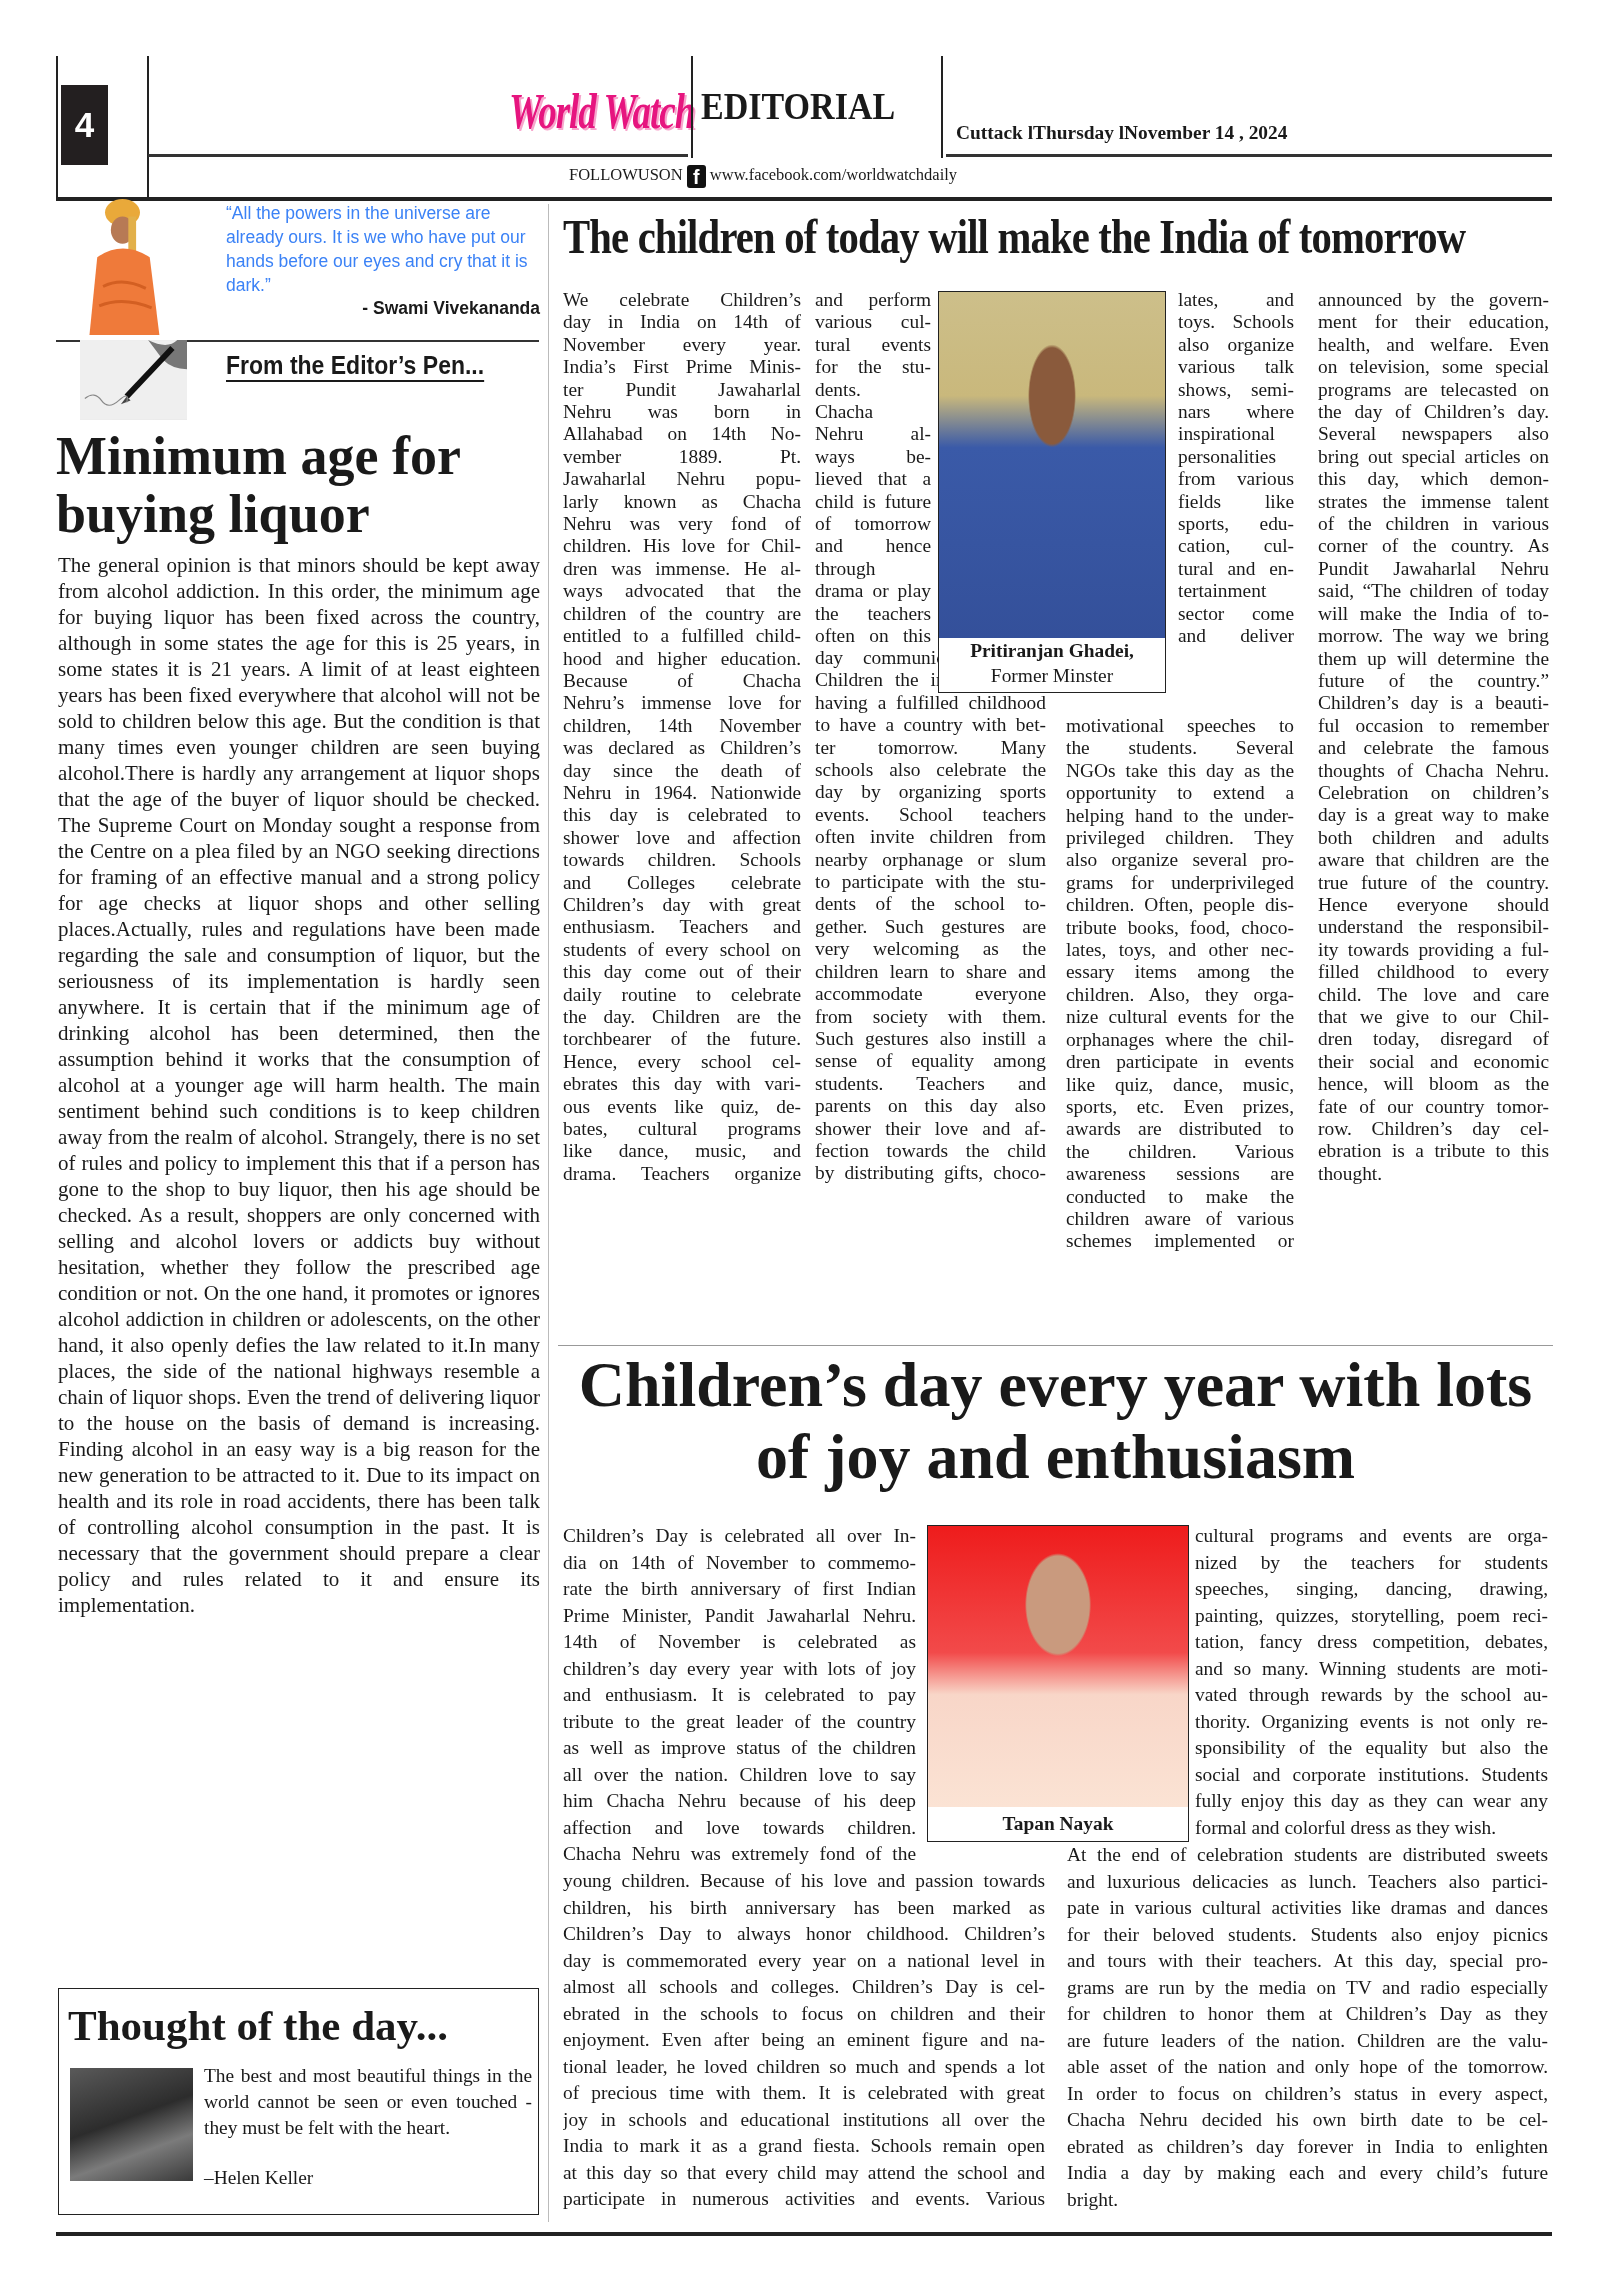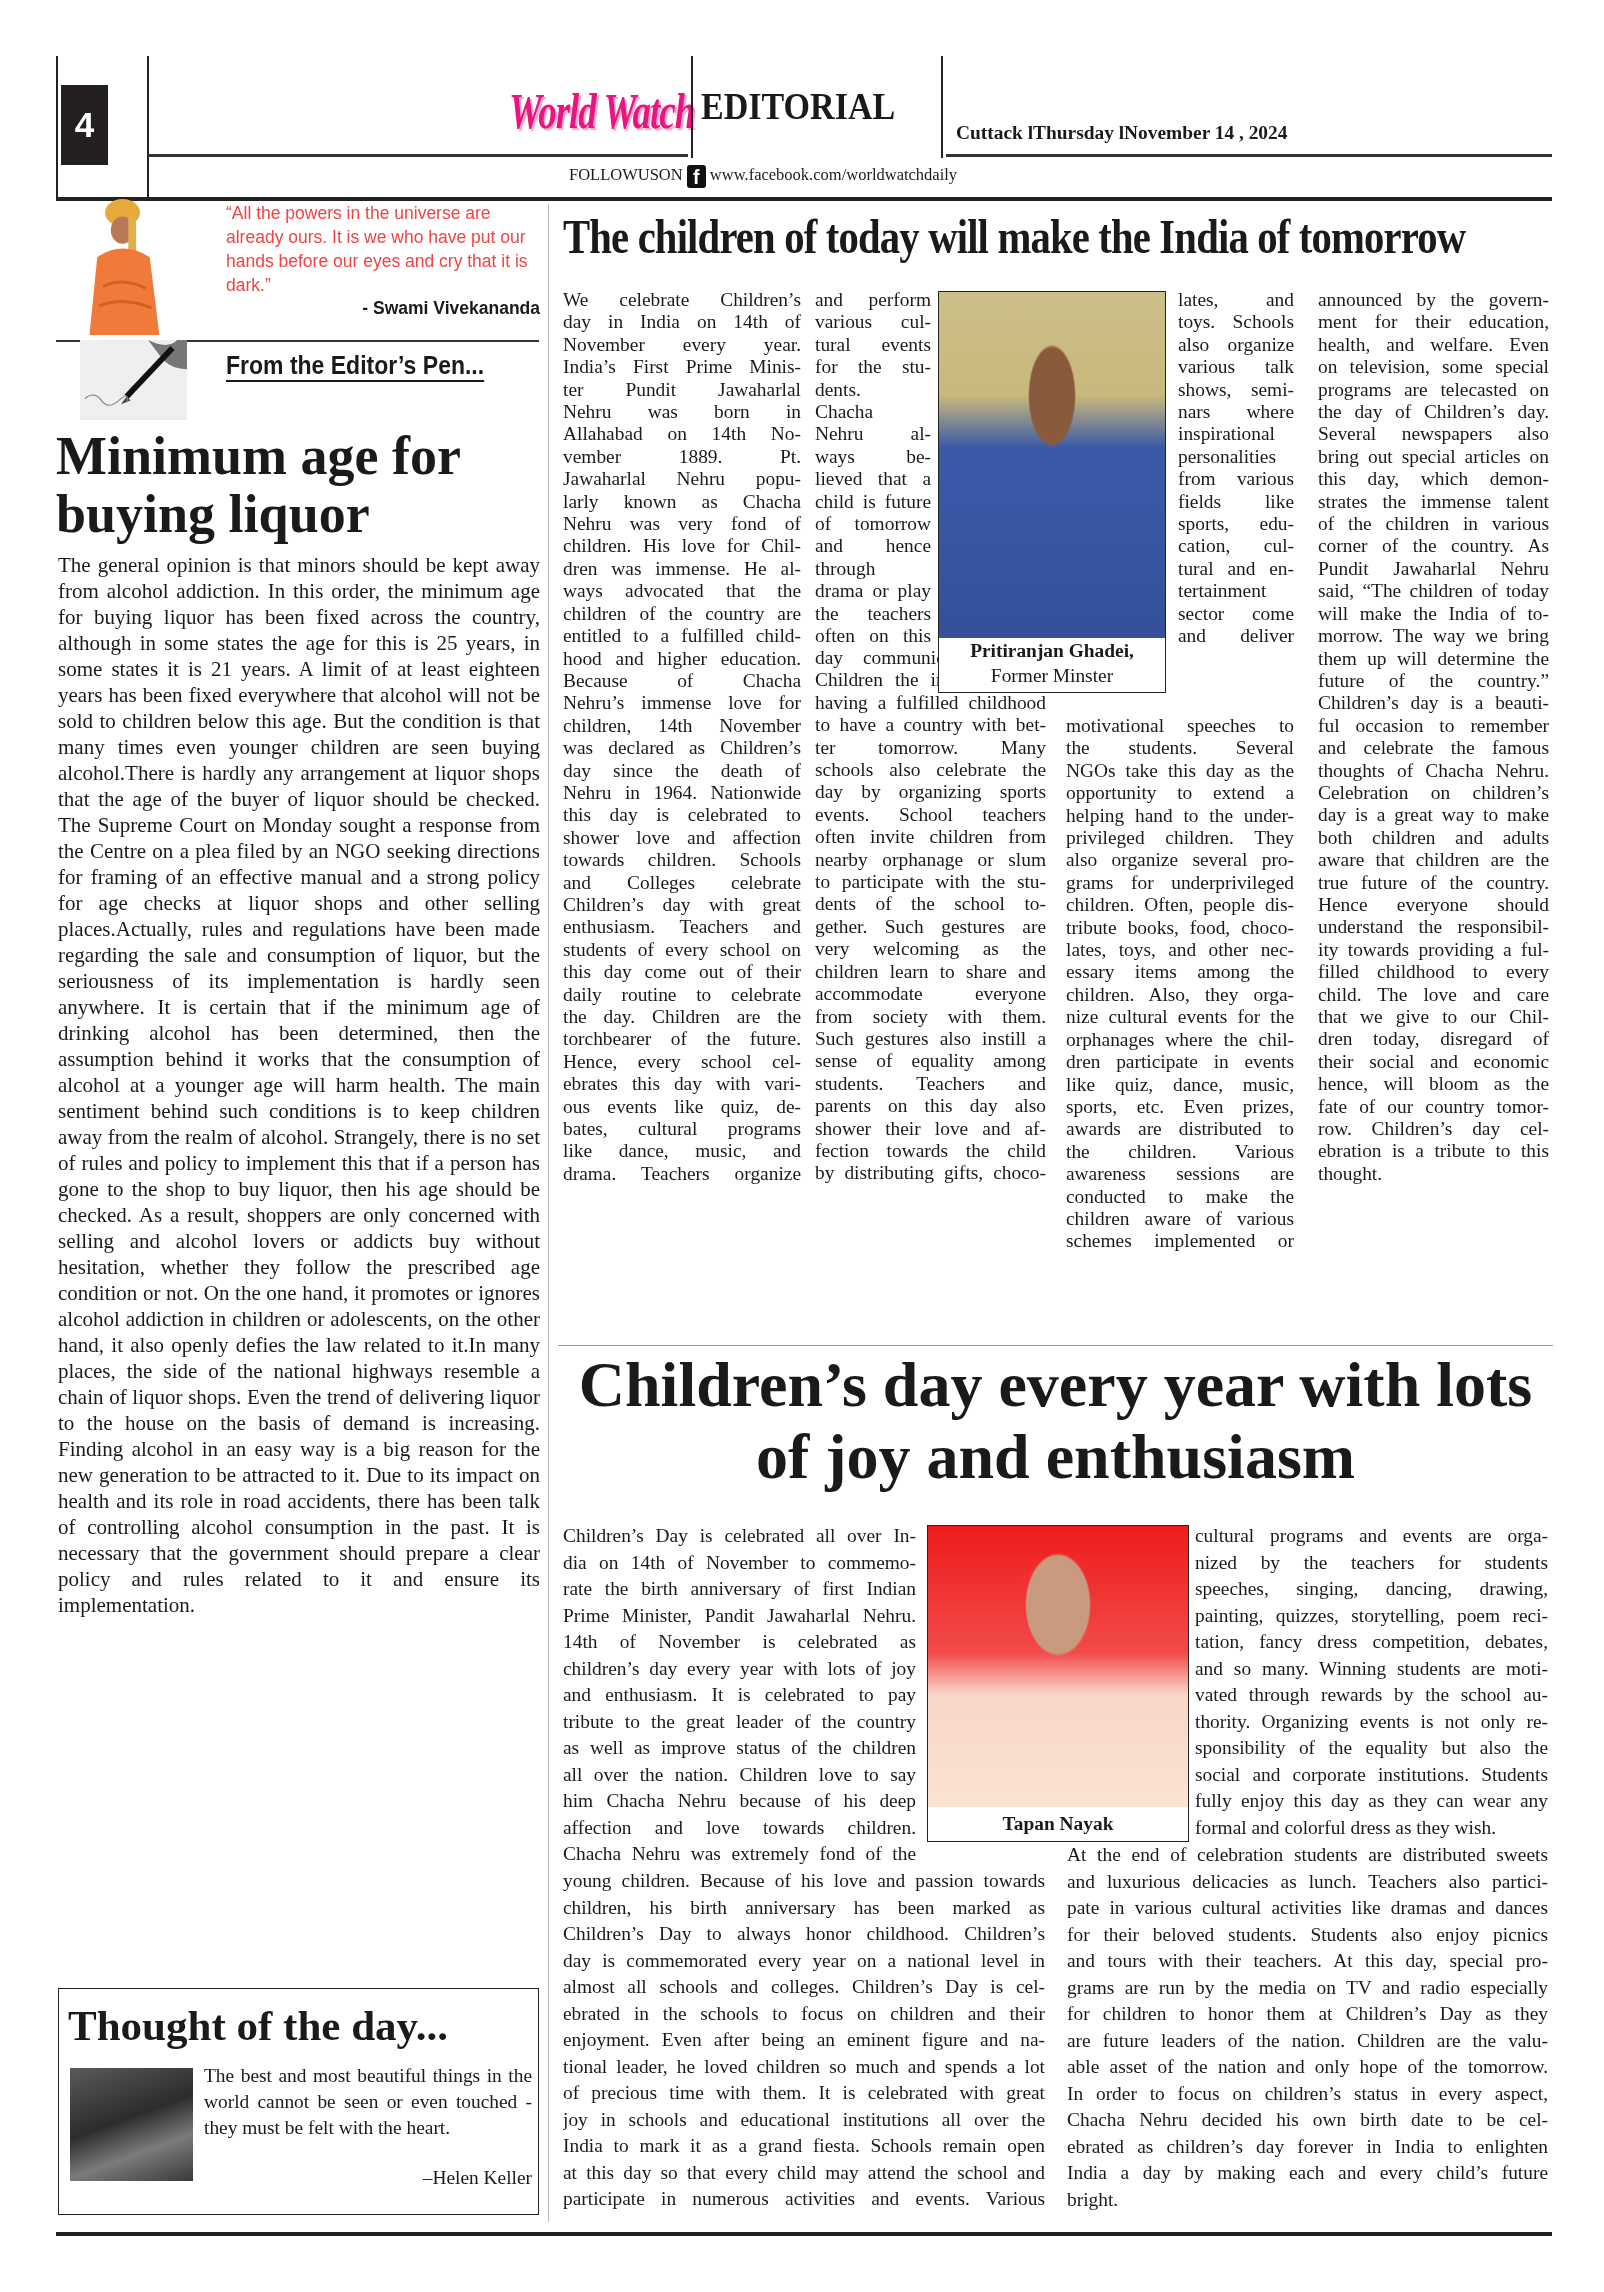--- a/index.html
+++ b/index.html
@@ -14,31 +14,31 @@
   .hline{position:absolute;background:#333;}
   
   .page-num{left:61px;top:85px;width:47px;height:80px;background:#231f20;color:#fff;font-family:"Liberation Sans",sans-serif;font-weight:bold;font-size:35px;display:flex;align-items:center;justify-content:center;}
   .logo{left:509px;top:82px;font-family:"Liberation Serif",serif;font-style:italic;font-weight:bold;font-size:37px;color:#e6157f;letter-spacing:-1px;transform:scaleY(1.35);transform-origin:left top;text-shadow:1.9px 1.9px 0 #f7a6cc;}
   .editorial{left:701px;top:85px;font-size:37px;font-weight:bold;letter-spacing:0px;transform:scaleX(0.92);transform-origin:left top;}
   .dateline{left:956px;top:122px;font-size:19.4px;font-weight:bold;}
   .follow{left:569px;top:165px;font-size:16.5px;display:flex;align-items:flex-start;gap:3.9px;}
   .fb-icon{display:inline-block;width:19.4px;height:23px;background:#111;color:#fff;font-family:"Liberation Sans",sans-serif;font-weight:bold;font-size:19.4px;line-height:25px;text-align:center;border-radius:2.9px;}
   
   .swami{left:70px;top:199px;width:105px;height:136px;}
-  .quote-text{left:226px;top:201px;width:314px;font-size:17.5px;line-height:24px;font-family:"Liberation Sans",sans-serif;color:#ef4444;}
+  .quote-text{left:226px;top:201px;width:314px;font-size:17.5px;line-height:24px;font-family:"Liberation Sans",sans-serif;color:#3b82f6;}
   .quote-author{left:226px;top:298px;width:314px;text-align:right;font-family:"Liberation Sans",sans-serif;font-weight:bold;font-size:17.5px;}
   .pen{left:80px;top:340px;width:107px;height:80px;background:linear-gradient(135deg,#f3f3f3,#cfcfcf);}
   .editors-pen{left:226px;top:351px;width:314px;font-family:"Liberation Sans",sans-serif;font-weight:bold;font-size:25px;text-decoration:underline;text-underline-offset:5.8px;transform:scaleX(0.92);transform-origin:left top;}
   .headline-left{left:56px;top:427px;width:485px;text-align:left;font-weight:bold;font-size:54px;line-height:58px;}
   .left-body{left:58px;top:552px;width:482px;}
   .thought-box{left:58px;top:1988px;width:479px;height:225px;border:1.9px solid #222;}
   .thought-title{left:68px;top:2001px;font-weight:bold;font-size:43px;}
   .helen{left:70px;top:2068px;width:123px;height:113px;background:linear-gradient(160deg,#5a5a5a,#2c2c2c 45%,#7b7b7b 70%,#3a3a3a);}
   .thought-text{left:204px;top:2063px;width:328px;font-size:19.4px;line-height:26px;text-align:justify;}
-  .thought-author{left:204px;top:2167px;width:328px;text-align:right;font-size:19.4px;}
+  .thought-author{left:204px;top:2167px;width:328px;font-size:19.4px;}
   
   .headline-1{left:563px;top:208px;width:990px;font-weight:bold;font-size:49px;line-height:58px;white-space:nowrap;transform:scaleX(0.83);transform-origin:left top;letter-spacing:-1px;}
   .headline-2{left:558px;top:1349px;width:995px;text-align:center;font-weight:bold;font-size:64px;line-height:72px;}
   
   .photo-box{position:absolute;border:1.9px solid #222;background:#fff;}
   .photo-1{left:938px;top:291px;width:226px;height:400px;text-decoration:underline;}
   .photo-1 .img{position:absolute;left:0;top:0;width:226px;height:346px;background:radial-gradient(ellipse at 50% 30%,#8a5a3c 0 14%,transparent 15%),linear-gradient(180deg,#cdbf8a 0%,#c9b87c 30%,#3a5aa8 45%,#34509a 100%);}
   .photo-2{left:927px;top:1525px;width:260px;height:315px;}
   .photo-2 .img{position:absolute;left:0;top:0;width:260px;height:281px;background:radial-gradient(ellipse at 50% 28%,#c99a7e 0 17%,transparent 18%),linear-gradient(180deg,#ee1c1c 0%,#f24a4a 45%,#f8d6c8 60%,#fbe3d4 100%);}
   .caption-name{position:absolute;left:0;width:100%;text-align:center;font-weight:bold;font-size:19.4px;}

